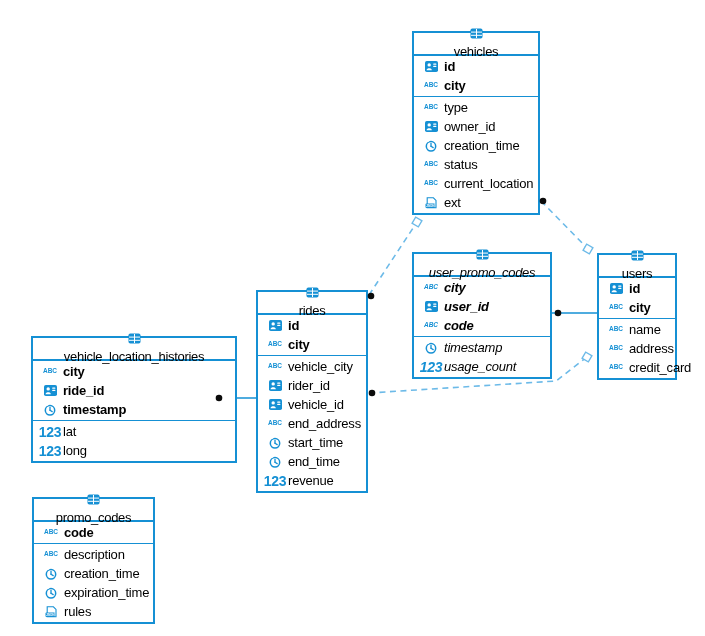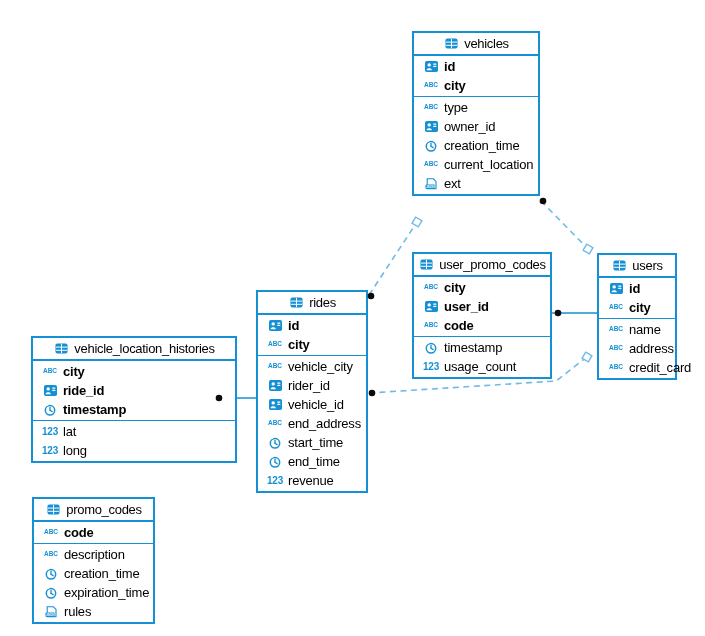--- a/index.html
+++ b/index.html
@@ -36,20 +36,21 @@
     display: flex;
     align-items: center;
     justify-content: center;
     gap: 5px;
     border-bottom: 2px solid var(--blue, #1590d4);
     font-size: 13px;
     letter-spacing: -0.3px;
     color: #000;
     white-space: nowrap;
     padding: 0 3px;
+    flex-direction: column;
   }
   .section { padding: 1px 5px; }
   .section.keys { border-bottom: 1.5px solid var(--blue, #1590d4); }
   .row {
     height: 19px;
     display: flex;
     align-items: center;
     gap: 5px;
     padding: 0 4px;
     font-size: 13px;
@@ -66,21 +67,21 @@
     justify-content: center;
   }
   .txt-icon {
     font-size: 6.5px;
     font-weight: 800;
     color: var(--blue, #1590d4);
     letter-spacing: 0px;
     line-height: 1;
   }
   .num-icon {
-    font-size: 10px;
+    font-size: 14px;
     font-weight: 700;
     color: var(--blue, #1590d4);
     line-height: 1;
   }
 </style>
 </head>
 <body>
 
 <div id="canvas">
   <svg id="rel-lines" class="rel-layer">
@@ -159,35 +160,41 @@
               <path d="M6 6.3 L8.2 7.6" stroke="#1590d4" stroke-width="1.3" stroke-linecap="round"></path>
               <path d="M2.2 1.6 L4.0 0.6" stroke="#fff" stroke-width="1.6"></path>
             </svg>
           </span>
           <span>creation_time</span>
         </div>
         <div class="row">
           <span class="icon-cell">
             <span class="txt-icon">ABC</span>
           </span>
+          <span>status</span>
+        </div>
+        <div class="row">
+          <span class="icon-cell">
+            <span class="txt-icon">ABC</span>
+          </span>
           <span>current_location</span>
         </div>
         <div class="row">
           <span class="icon-cell">
             <svg width="13" height="12" viewBox="0 0 13 12">
               <path d="M2.2 0.8 h6.2 l2.6 2.6 v7.4 h-8.8 z" fill="none" stroke="#1590d4" stroke-width="1.1"></path>
               <rect x="0.5" y="6.6" width="9.5" height="4.4" rx="1" fill="#1590d4"></rect>
               <text x="5.2" y="10" font-size="3.4" font-weight="700" text-anchor="middle" fill="#fff" font-family="Liberation Sans, sans-serif">JSON</text>
             </svg>
           </span>
           <span>ext</span>
         </div>
       </div>
     </div>
-    <div class="table" style="left: 412px; top: 252px; width: 140px;">
+    <div class="table" style="left: 412px; top: 252px; width: 140px; font-style: italic;">
       <div class="table-header">
         <span class="icon-cell">
           <svg width="13" height="11" viewBox="0 0 13 11">
             <rect x="0.5" y="0.5" width="12" height="10" rx="1.8" fill="#1590d4"></rect>
             <line x1="1" y1="4.1" x2="12" y2="4.1" stroke="#fff" stroke-width="1"></line>
             <line x1="1" y1="7.3" x2="12" y2="7.3" stroke="#fff" stroke-width="1"></line>
             <line x1="6.5" y1="1" x2="6.5" y2="10" stroke="#fff" stroke-width="1"></line>
           </svg>
         </span>
         <span>user_promo_codes</span>

